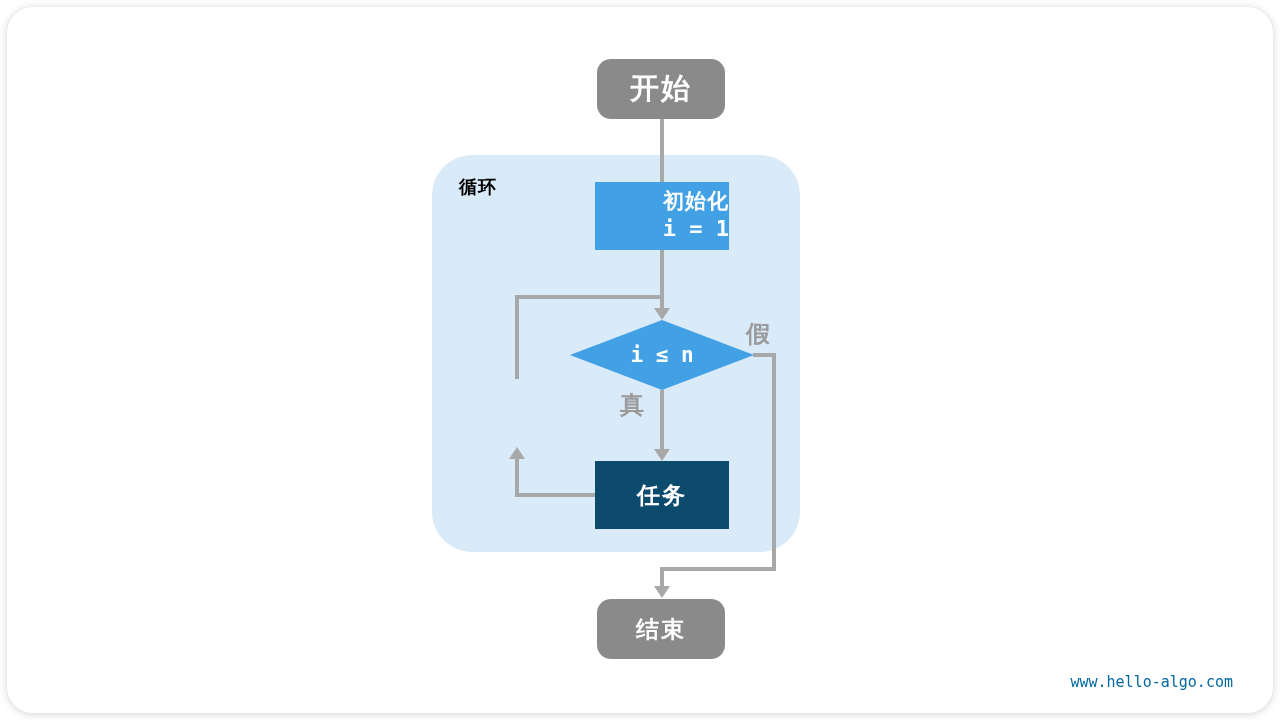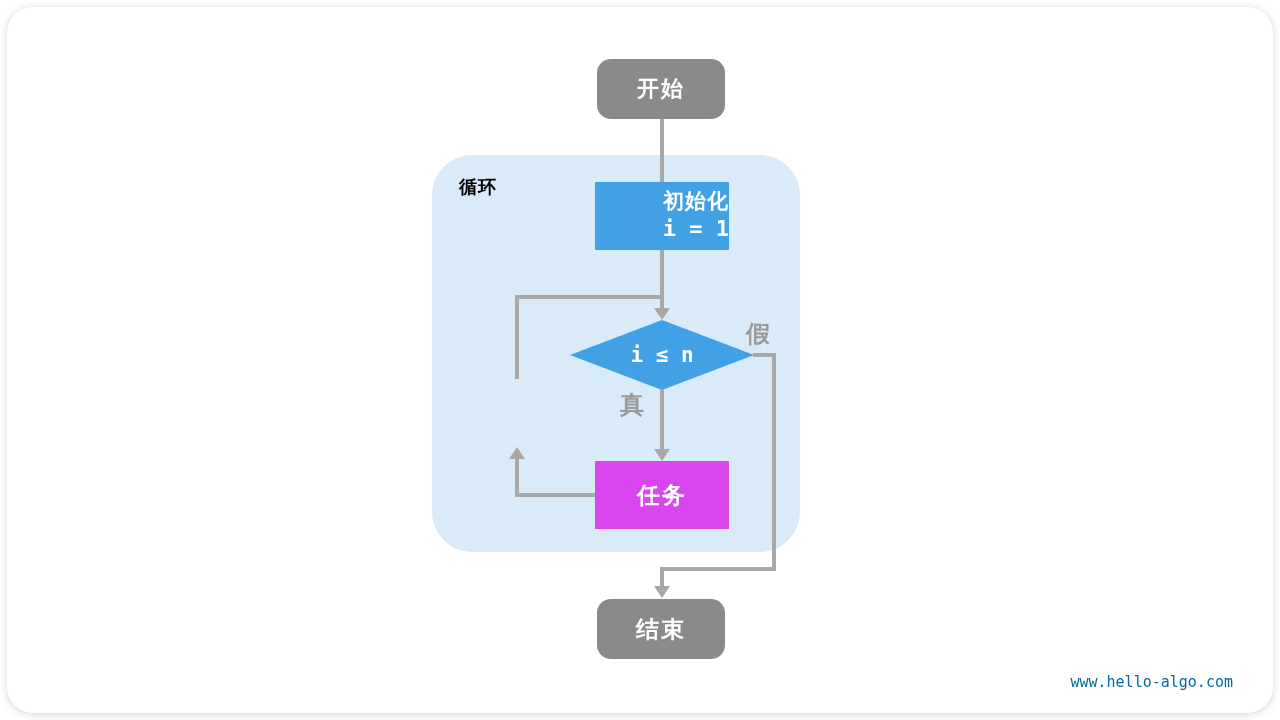--- a/index.html
+++ b/index.html
@@ -37,23 +37,23 @@
     position: absolute;
     display: flex;
     flex-direction: column;
     align-items: center;
     justify-content: center;
     color: #ffffff;
     text-align: center;
   }
   .node-rounded { background: #8A8A8A; border-radius: 14px; }
   .node-blue    { background: #41A1E4; }
-  .node-green   { background: #d946ef; align-items: center; }
+  .node-green   { background: #0c4a6e; align-items: center; }
 
-  .node-start { left: 590px; top: 52px;  width: 128px; height: 60px; font-size: 22px; font-weight: 600; letter-spacing: 2px; }
+  .node-start { left: 590px; top: 52px;  width: 128px; height: 60px; font-size: 29px; font-weight: 600; letter-spacing: 2px; }
   .node-end   { left: 590px; top: 592px; width: 128px; height: 60px; font-size: 23px; font-weight: 600; letter-spacing: 2px; }
   .node-init  { left: 588px; top: 175px; width: 134px; height: 68px; align-items: flex-end; }
   .node-update{ left: 443px; top: 372px; width: 134px; height: 68px; }
   .node-task  { left: 588px; top: 454px; width: 134px; height: 68px; font-size: 23px; font-weight: 600; letter-spacing: 2px; }
 
   .node-title { font-size: 21px; font-weight: 600; letter-spacing: 1px; line-height: 1.25; }
   .node-code  { font-family: "DejaVu Sans Mono", monospace; font-size: 22px; font-weight: bold; line-height: 1.35; }
 
   .diamond {
     position: absolute;

